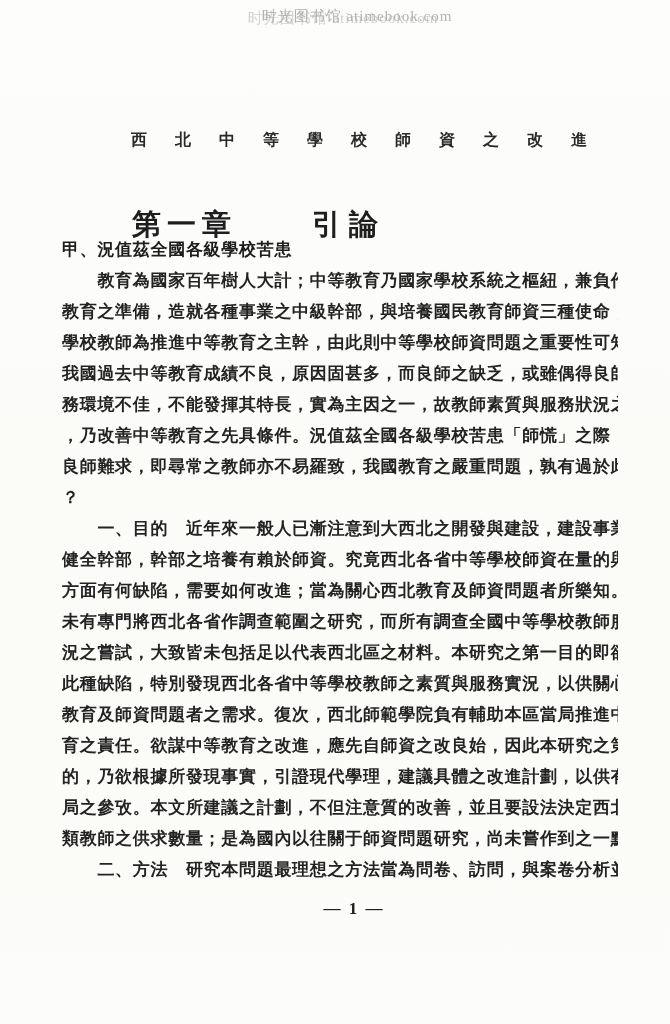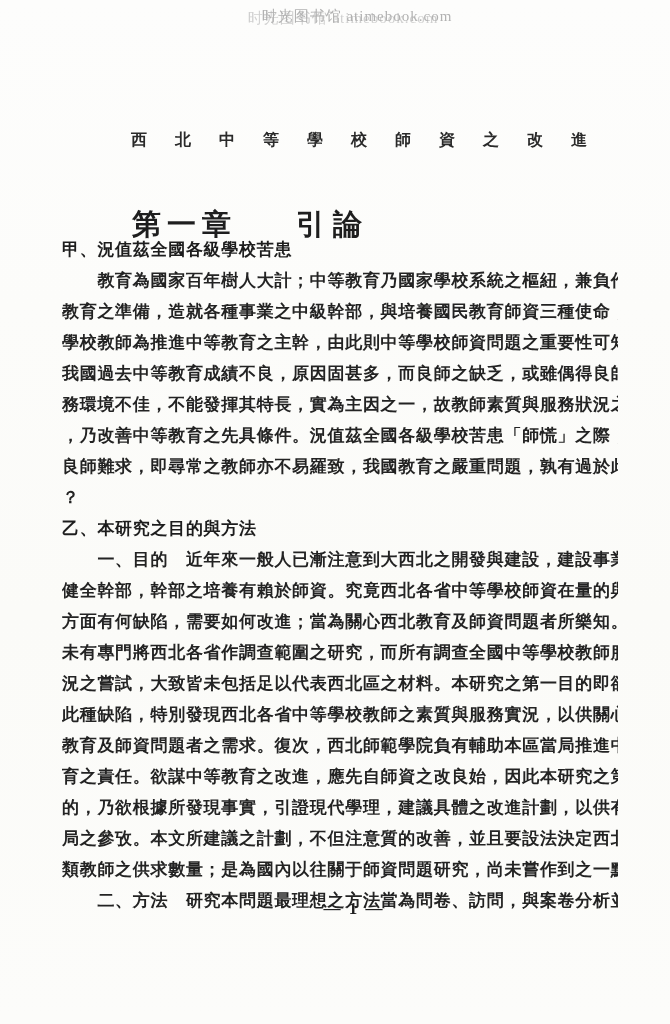--- a/index.html
+++ b/index.html
@@ -56,21 +56,21 @@
 
   
   .chapter-heading {
     position: absolute;
     top: 172px; left: 103px;
     font-size: 29px;
     font-weight: bold;
     color: #1e1e1e;
     white-space: pre;
   }
-  .chapter-number { letter-spacing: 6px; margin-right: 24px; }
+  .chapter-number { letter-spacing: 6px; margin-right: 40px; }
   .chapter-title  { letter-spacing: 8px; margin-left: 35px; }
 
   
   .body-text {
     position: absolute;
     top: 234px; left: 62px;
     width: 556px;
     font-size: 17px;
     line-height: 31px;
     font-weight: bold;
@@ -128,21 +128,20 @@
         <div class="text-line">　　教育為國家百年樹人大計；中等教育乃國家學校系統之樞紐，兼負作高等</div>
         <div class="text-line">教育之準備，造就各種事業之中級幹部，與培養國民教育師資三種使命；中等</div>
         <div class="text-line">學校教師為推進中等教育之主幹，由此則中等學校師資問題之重要性可知矣。</div>
         <div class="text-line">我國過去中等教育成績不良，原因固甚多，而良師之缺乏，或雖偶得良師而服</div>
         <div class="text-line">務環境不佳，不能發揮其特長，實為主因之一，故教師素質與服務狀況之改進</div>
         <div class="text-line">，乃改善中等教育之先具條件。況值茲全國各級學校苦患「師慌」之際，不但</div>
         <div class="text-line">良師難求，即尋常之教師亦不易羅致，我國教育之嚴重問題，孰有過於此者乎</div>
         <div class="text-line">？</div>
       </div>
 
-    <div class="section-heading">乙、本研究之目的與方法</div>
 
     <div class="paragraph">
         <div class="text-line">　　一、目的　近年來一般人已漸注意到大西北之開發與建設，建設事業須有</div>
         <div class="text-line">健全幹部，幹部之培養有賴於師資。究竟西北各省中等學校師資在量的與質的</div>
         <div class="text-line">方面有何缺陷，需要如何改進；當為關心西北教育及師資問題者所樂知。以往</div>
         <div class="text-line">未有專門將西北各省作調查範圍之研究，而所有調查全國中等學校教師服務狀</div>
         <div class="text-line">況之嘗試，大致皆未包括足以代表西北區之材料。本研究之第一目的即欲彌補</div>
         <div class="text-line">此種缺陷，特別發現西北各省中等學校教師之素質與服務實況，以供關心西北</div>
         <div class="text-line">教育及師資問題者之需求。復次，西北師範學院負有輔助本區當局推進中等教</div>
         <div class="text-line">育之責任。欲謀中等教育之改進，應先自師資之改良始，因此本研究之第二目</div>

